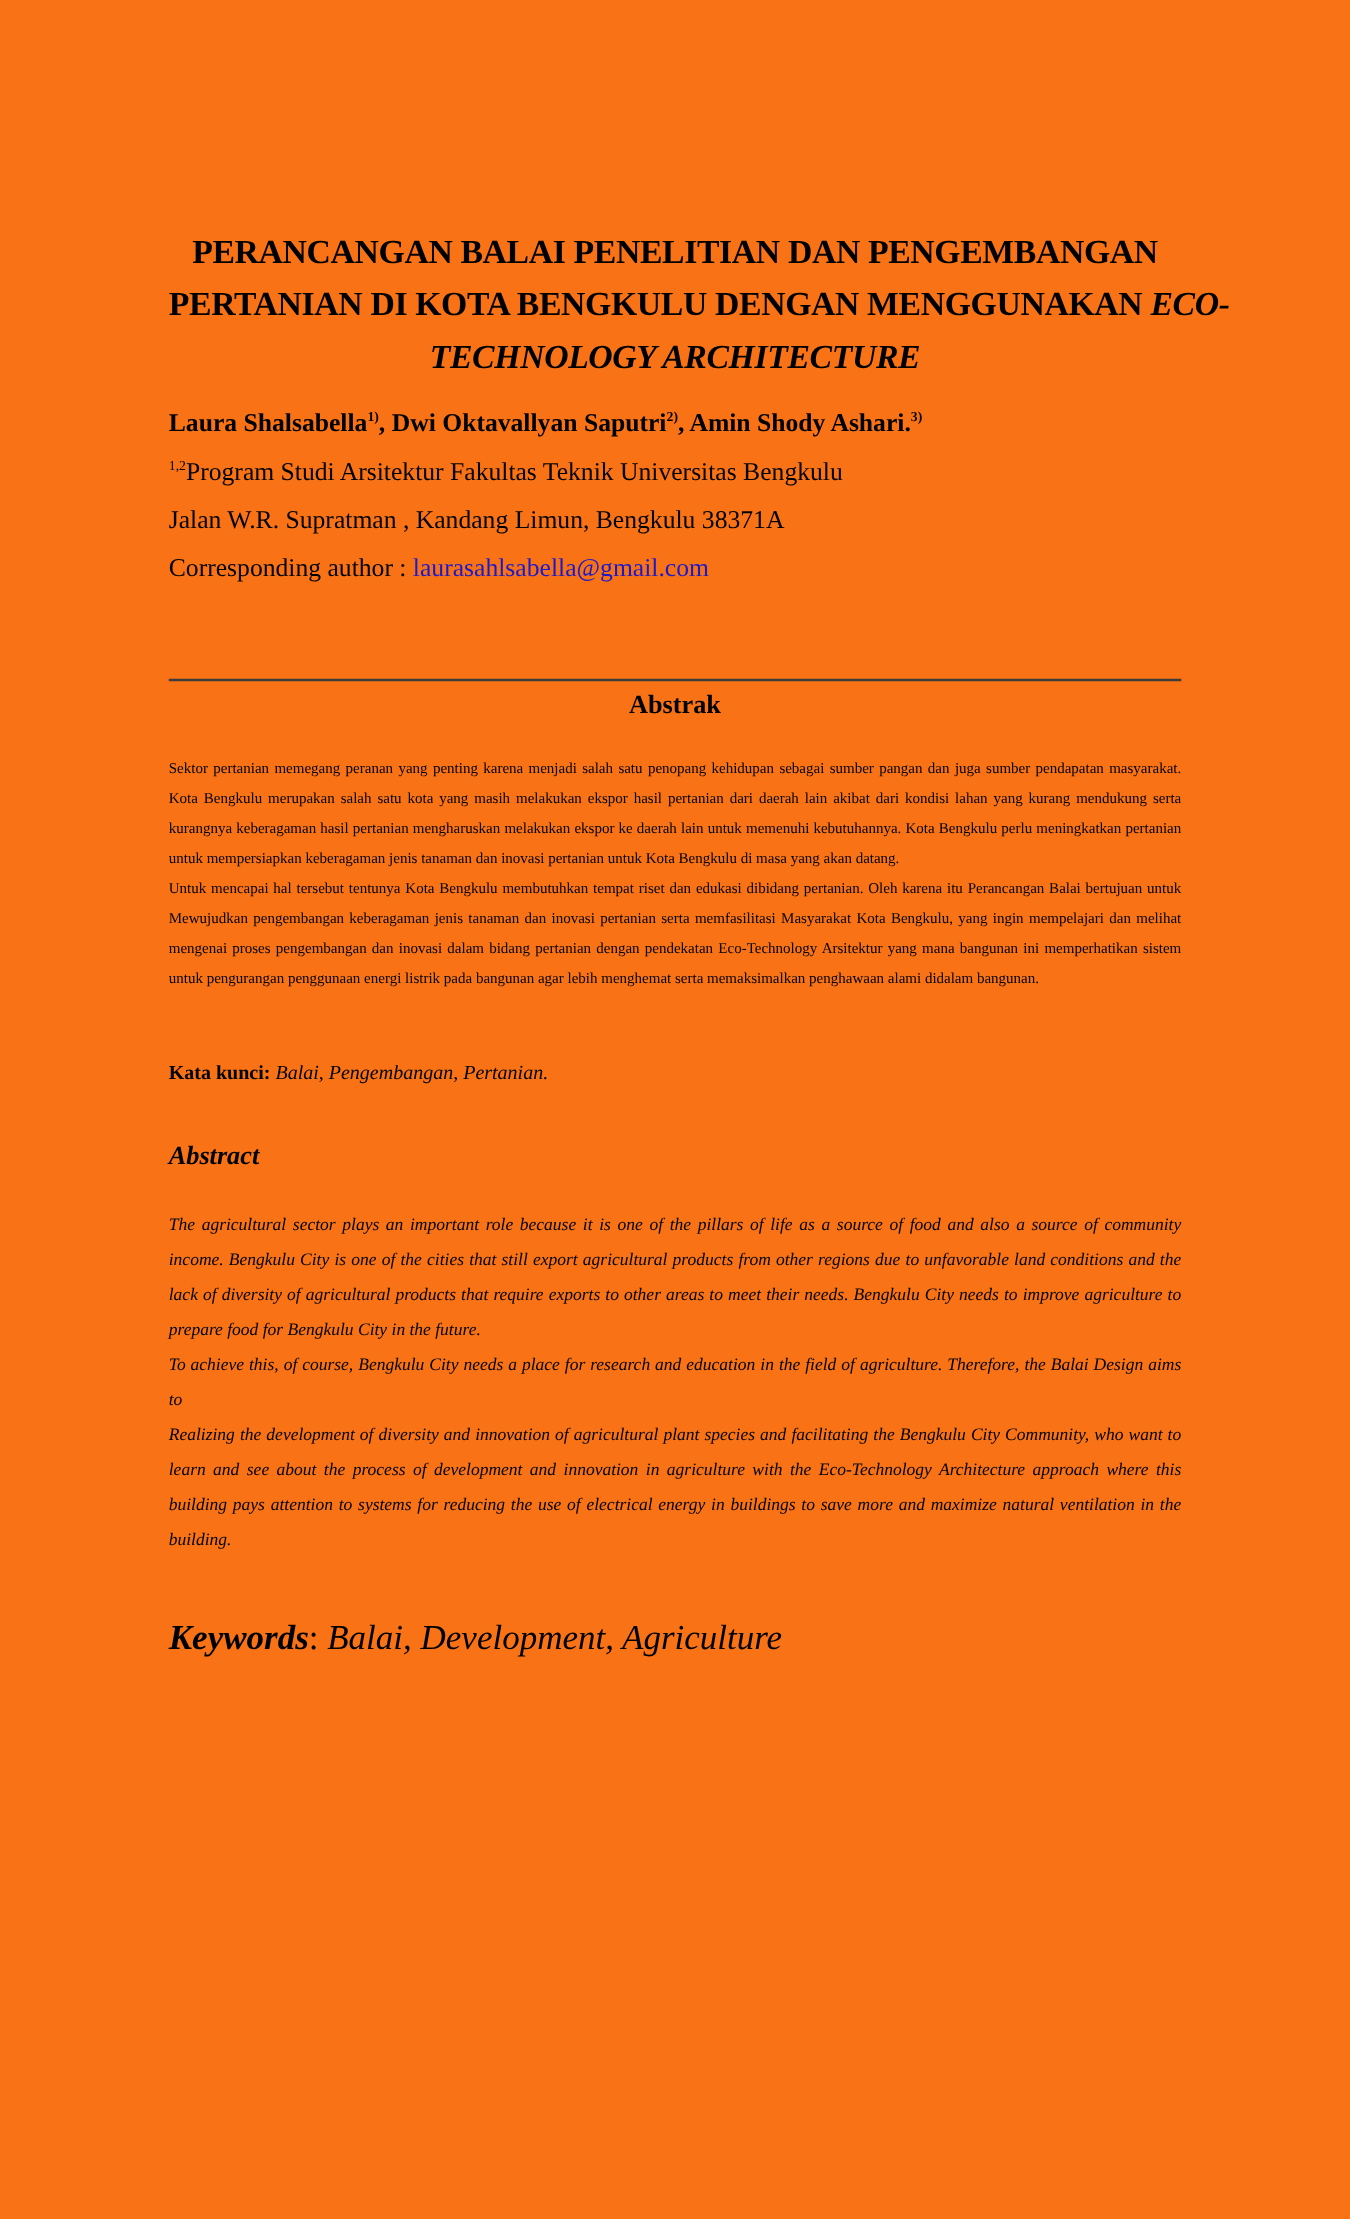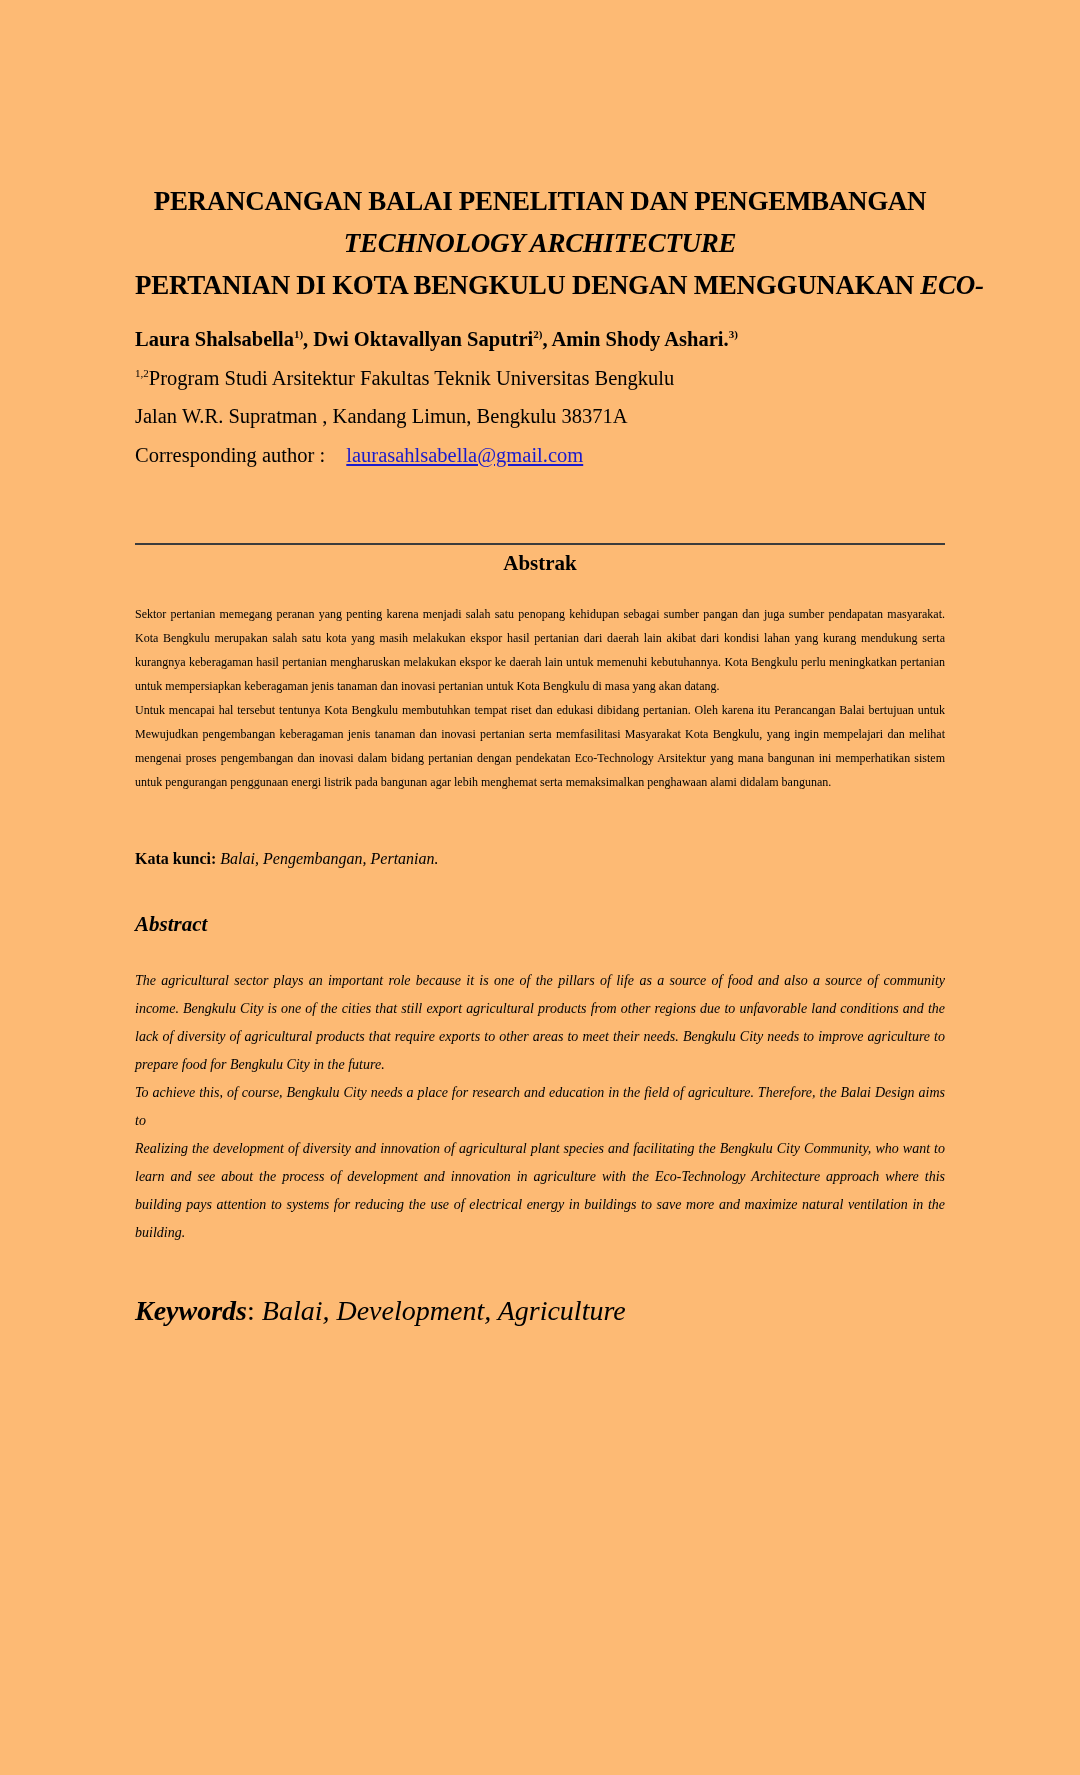--- a/index.html
+++ b/index.html
@@ -1,21 +1,21 @@
 <!DOCTYPE html>
 <html><head>
 <meta charset="utf-8">
 <style>
   html, body { margin: 0; padding: 0; background: #e8e8e8; }
   .page {
     position: relative;
     width: 1080px;
     height: 1775px;
     margin: 0 auto;
-    background: #fdba74;
+    background: #f97316;
     color: #000000;
     font-family: "Liberation Serif", serif;
     overflow: hidden;
     box-sizing: border-box;
   }
   .content { padding: 180px 135px 0 135px; }
 
   .title {
     margin: 0;
     text-align: center;
@@ -29,21 +29,21 @@
 
   .header-lines {
     margin-top: 14px;
     text-align: left;
     font-size: 20.5px;
     line-height: 38.5px;
   }
   .header-lines p { margin: 0; }
   .authors { font-weight: 700; }
   sup.aff { font-size: 11px; vertical-align: super; line-height: 0; }
-  .email { text-decoration: underline; cursor: pointer; margin-left: 16px; }
+  .email { cursor: pointer; }
 
   .rule {
     border: none;
     border-top: 2px solid #3c3c3c;
     margin: 69px 0 0 0;
   }
 
   .abstrak-heading {
     margin: 6px 0 0 0;
     text-align: center;
@@ -74,22 +74,22 @@
   .keywords em { font-style: italic; }
 </style>
 </head>
 <body>
 
 <div class="page">
   <div class="content">
 
     <h1 class="title">
         <span class="t-line">PERANCANGAN BALAI PENELITIAN DAN PENGEMBANGAN</span>
+        <span class="t-line"><span>PERTANIAN DI KOTA BENGKULU DENGAN MENGGUNAKAN </span><em>ECO-</em></span>
         <span class="t-line"><em>TECHNOLOGY ARCHITECTURE</em></span>
-        <span class="t-line"><span>PERTANIAN DI KOTA BENGKULU DENGAN MENGGUNAKAN </span><em>ECO-</em></span>
       </h1>
 
     <div class="header-lines">
       <p class="authors"><span>Laura Shalsabella</span><sup class="aff">1)</sup><span>, </span><span>Dwi Oktavallyan Saputri</span><sup class="aff">2)</sup><span>, </span><span>Amin Shody Ashari.</span><sup class="aff">3)</sup></p>
 
       <p class="affiliation"><sup class="aff">1,2</sup><span>Program Studi Arsitektur Fakultas Teknik Universitas Bengkulu</span></p>
 
       <p class="address">Jalan W.R. Supratman , Kandang Limun, Bengkulu 38371A</p>
 
       <p class="corresponding"><span>Corresponding author : </span><a class="email" style="color: rgb(26, 26, 205);">laurasahlsabella@gmail.com</a></p>

